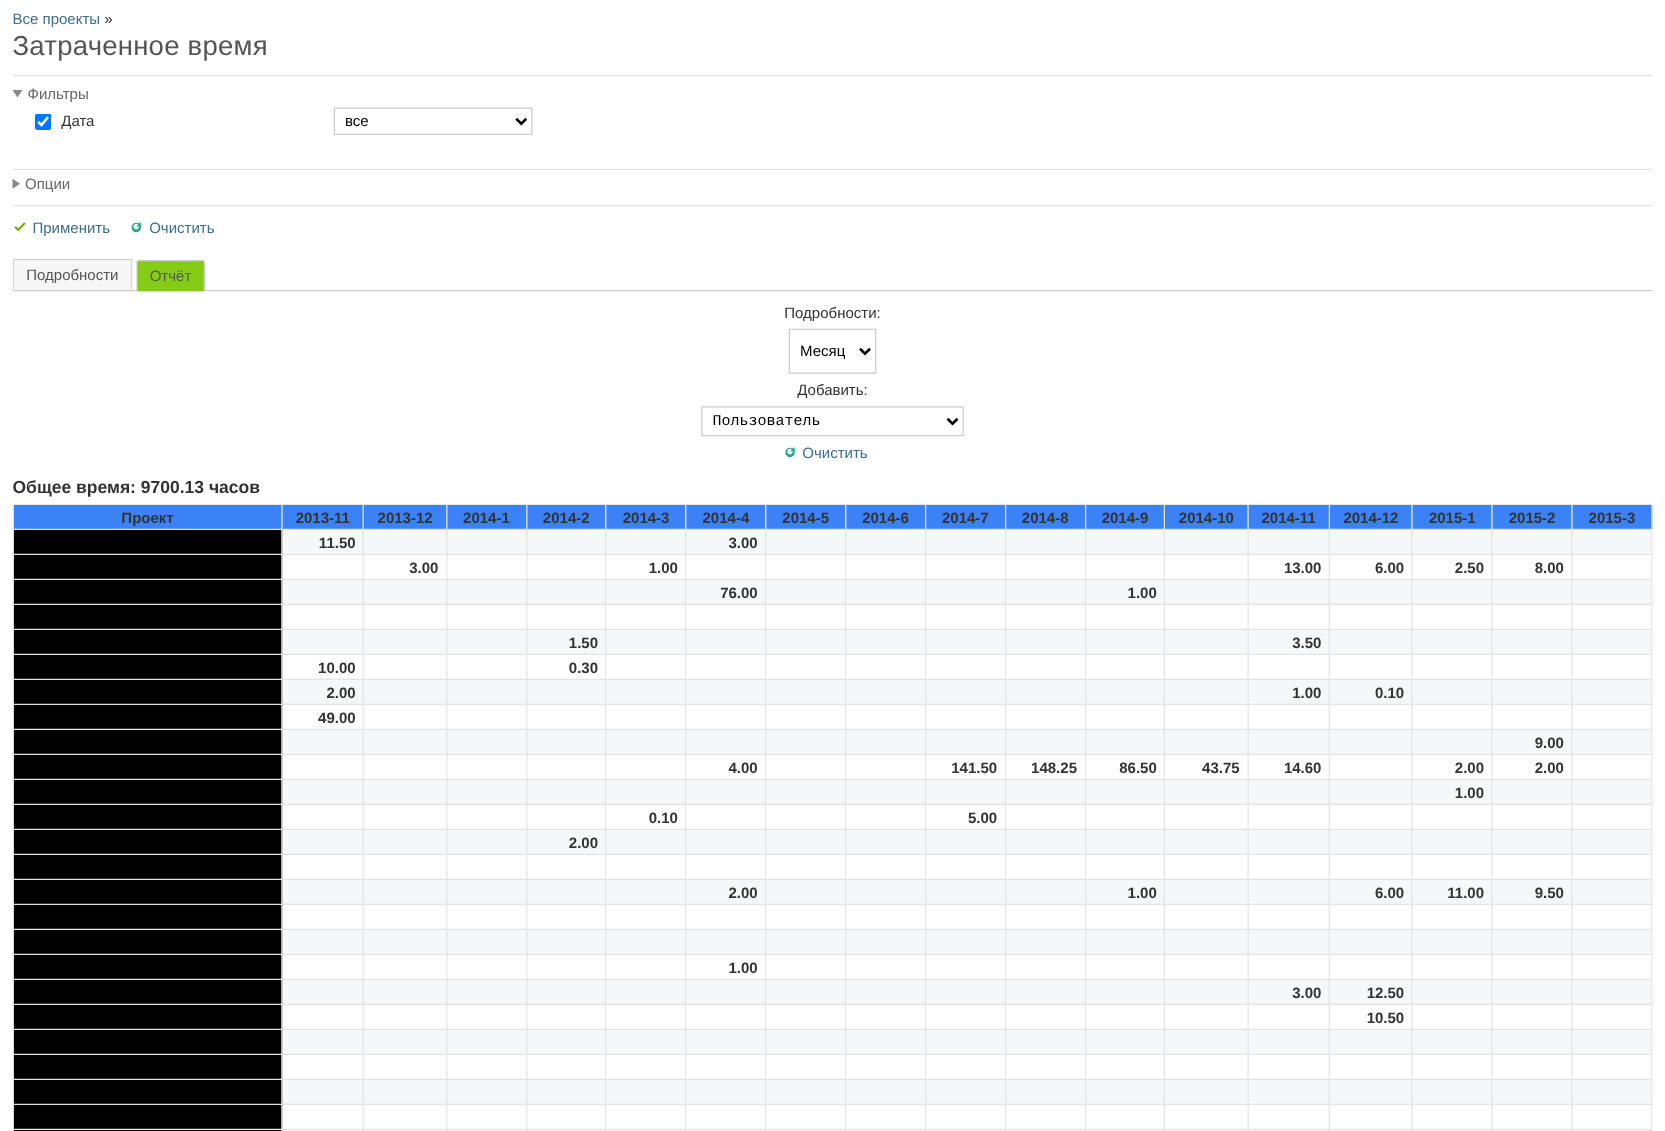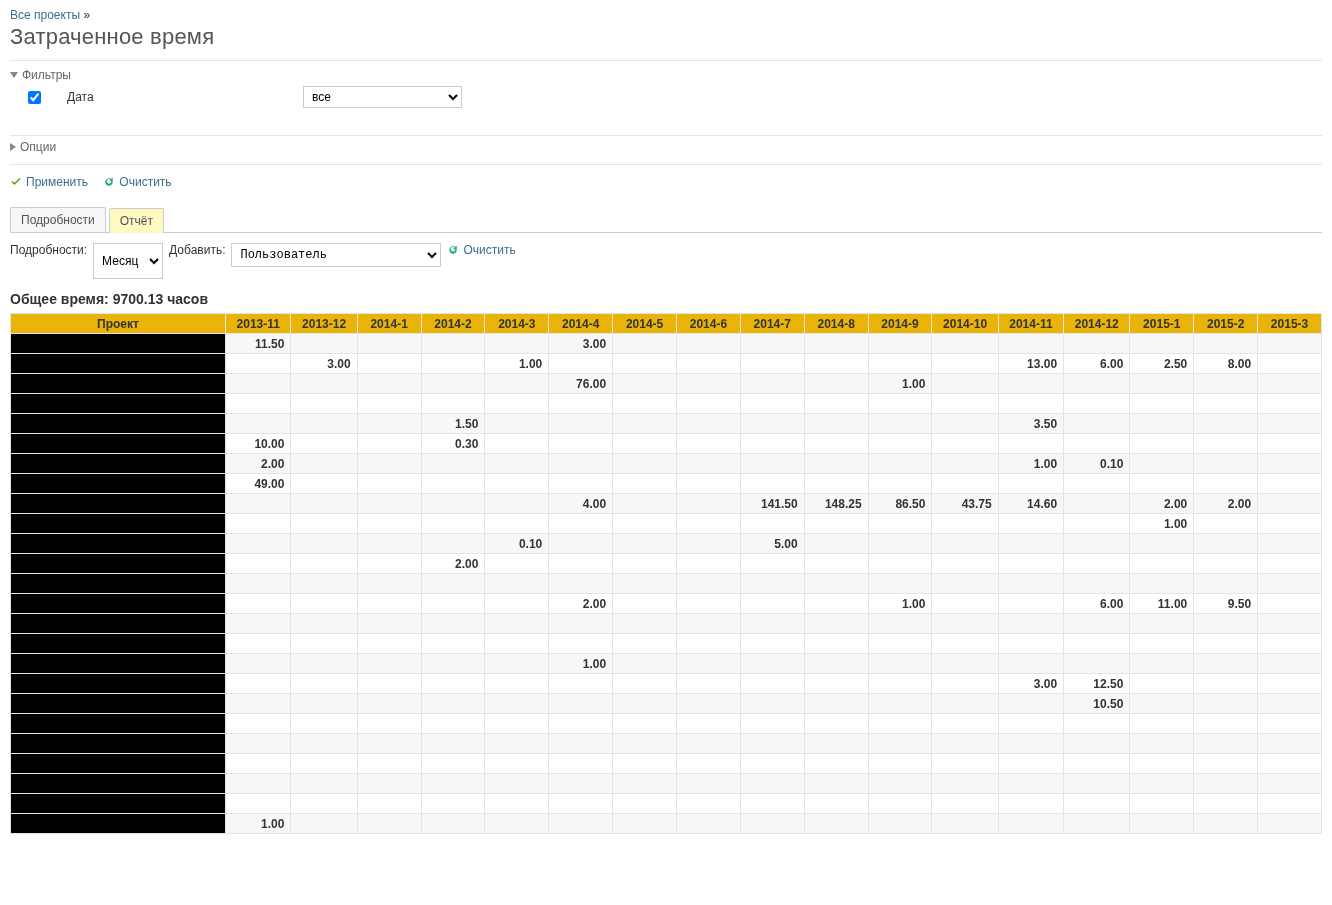--- a/index.html
+++ b/index.html
@@ -5,42 +5,42 @@
   * { box-sizing: border-box; }
   body { font-family: Verdana, Arial, sans-serif; font-size: 12px; color: #333; margin: 0; padding: 8px 10px; background: #fff; }
   a { color: #3b6e8f; text-decoration: none; }
   .breadcrumb { font-size: 12px; margin-bottom: 2px; }
   h2 { font-family: "Trebuchet MS", Verdana, sans-serif; color: #555; font-weight: 500; font-size: 22px; margin: 2px 0 10px 0; letter-spacing: 0.2px; }
   .fieldset-legend { display: inline-flex; align-items: center; gap: 4px; color: #666; font-size: 12px; cursor: pointer; user-select: none; }
   .arrow { display: inline-block; width: 0; height: 0; }
   .arrow-down { border-left: 4px solid transparent; border-right: 4px solid transparent; border-top: 6px solid #888; }
   .arrow-right { border-top: 4px solid transparent; border-bottom: 4px solid transparent; border-left: 6px solid #888; }
   .filters-box { border-top: 1px solid #e4e4e4; padding-top: 6px; margin-top: 4px; }
-  .filter-row { display: flex; align-items: center; gap: 26px; margin: 4px 0 4px 18px; }
+  .filter-row { display: flex; align-items: center; gap: 8px; margin: 4px 0 4px 18px; }
   .filter-row label { font-size: 12px; min-width: 210px; display:inline-block;}
   select { font-size: 12px; padding: 2px 4px; border: 1px solid #ccc; background: #fff; }
   select.wide { width: 159px; height:22px;}
   select.med { width: 70px; height:36px;}
   select.user { width: 210px; height:24px;font-family:Liberation Mono, monospace;}
   .options-line { border-top: 1px solid #e4e4e4; margin-top: 27px; padding-top: 4px; }
   .actions-line { border-top: 1px solid #e4e4e4; margin-top: 10px; padding-top: 10px; }
   .action-link { display: inline-flex; align-items: center; gap: 4px; margin-right: 12px; color: #3b6e8f; }
   .icon-check { width: 12px; height: 12px; color: #6a0; }
   .icon-reload { width: 12px; height: 12px; color: #2a8; }
   .tabs { margin-top: 16px; border-bottom: 1px solid #ccc; }
   .tabs ul { list-style: none; margin: 0; padding: 0; display: flex; }
   .tabs li { border: 1px solid #ccc; border-bottom: none; margin-right: 3px; background: #f6f6f6; border-radius: 2px 2px 0 0; }
-  .tabs li.active { background: #fef9c3; position: relative; top: 1px; }
+  .tabs li.active { background: #84cc16; position: relative; top: 1px; }
   .tabs a, .tabs span { display: block; padding: 5px 10px; font-size: 12px; color: #555; }
-  .report-controls { display: flex; align-items: flex-start; gap: 6px; margin: 10px 0; font-size: 12px; }
+  .report-controls { display: flex; align-items: center; gap: 6px; margin: 10px 0; font-size: 12px; flex-direction: column; }
   .total { font-size: 14px; margin: 12px 0 6px 0; }
   .total strong { font-weight: bold; }
   table.report { border-collapse: collapse; width: 100%; font-size: 12px; }
   table.report th, table.report td { border: 1px solid #e4e4e4; padding: 2px 6px; height: 20px; }
-  table.report th { background: #eab308; font-weight: bold; text-align: center; }
+  table.report th { background: #3b82f6; font-weight: bold; text-align: center; }
   table.report td { text-align: right; background: #fff; }
   table.report tr:nth-child(odd) td { background: #f6f7f8; }
   table.report td.project { text-align: left; background: #000 !important; color: #000; width: 215px; min-width:215px;}
   table.report th.project-h { width: 215px; min-width:215px;}
   table.report td { min-width: 55px; }
   input[type=checkbox]{ margin:0;}
 </style>
 </head>
 <body>
 
@@ -300,20 +300,40 @@
           <td></td>
           <td></td>
         </tr>
         <tr>
           <td class="project">&nbsp;</td>
           <td></td>
           <td></td>
           <td></td>
           <td></td>
           <td></td>
+          <td></td>
+          <td></td>
+          <td></td>
+          <td></td>
+          <td></td>
+          <td></td>
+          <td></td>
+          <td></td>
+          <td></td>
+          <td></td>
+          <td><strong>9.00</strong></td>
+          <td></td>
+        </tr>
+        <tr>
+          <td class="project">&nbsp;</td>
+          <td></td>
+          <td></td>
+          <td></td>
+          <td></td>
+          <td></td>
           <td><strong>4.00</strong></td>
           <td></td>
           <td></td>
           <td><strong>141.50</strong></td>
           <td><strong>148.25</strong></td>
           <td><strong>86.50</strong></td>
           <td><strong>43.75</strong></td>
           <td><strong>14.60</strong></td>
           <td></td>
           <td><strong>2.00</strong></td>

